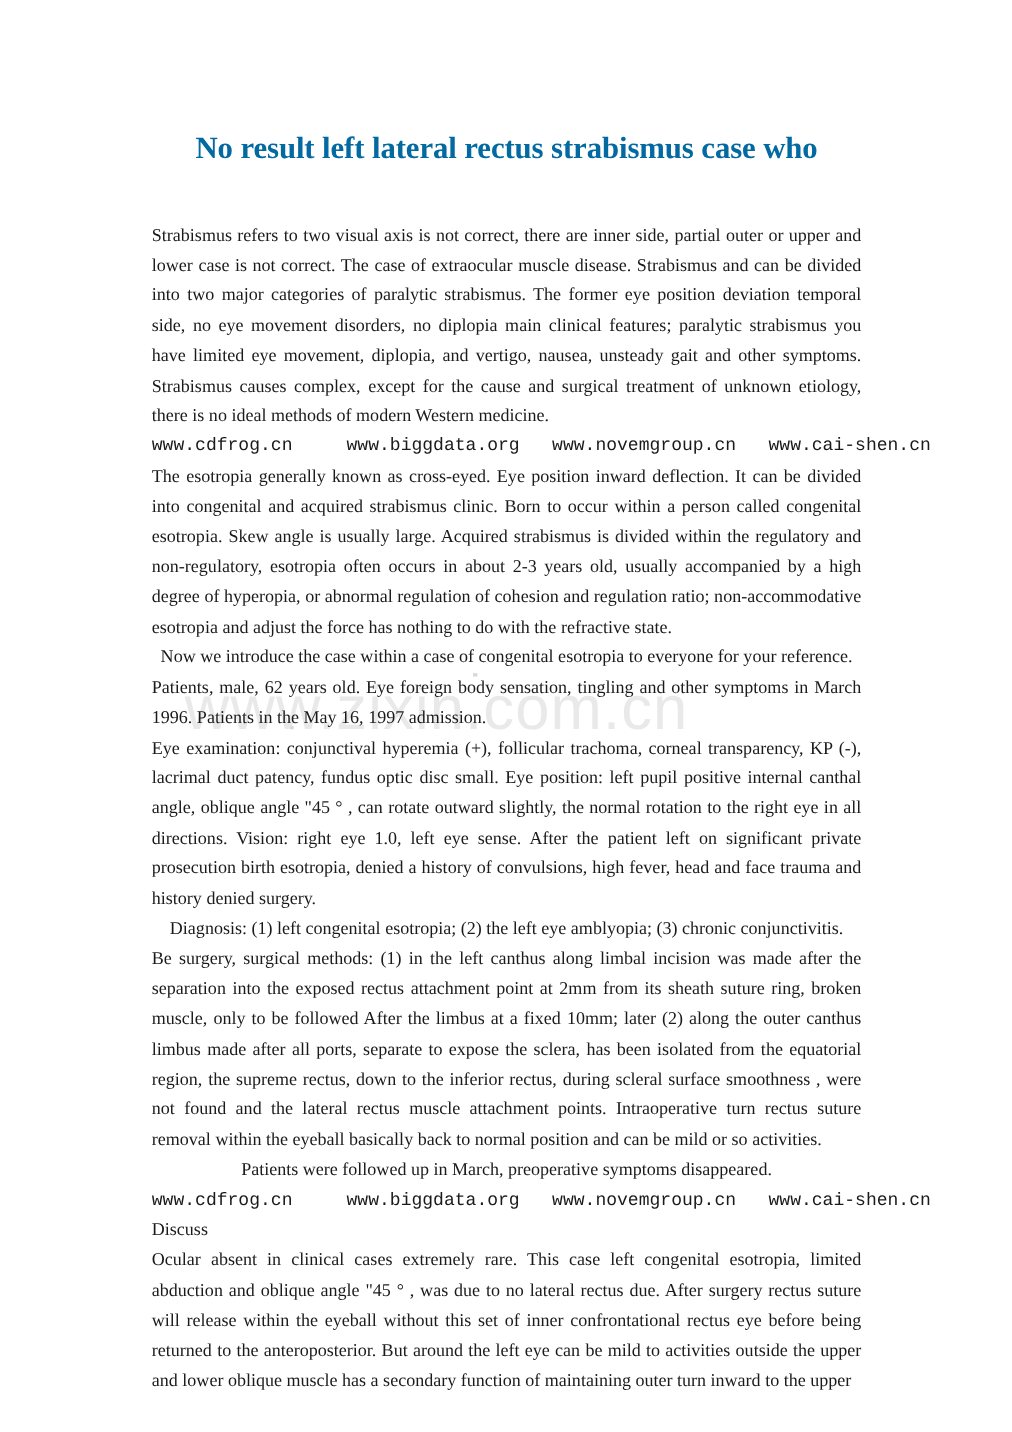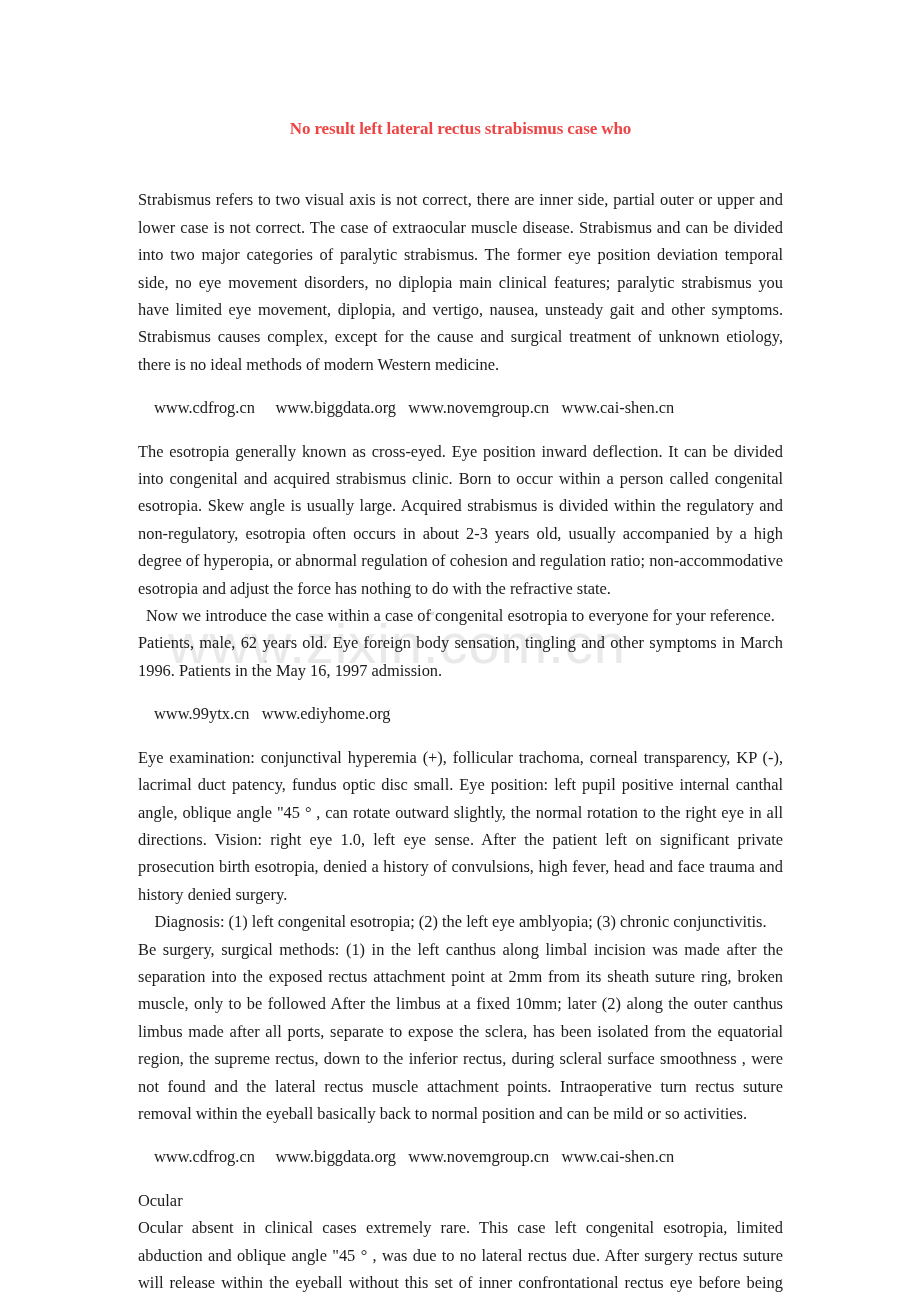--- a/index.html
+++ b/index.html
@@ -20,29 +20,29 @@
     overflow: hidden;
   }
   #content {
     position: absolute;
     left: 138px;
     top: 0;
     width: 645px;
     z-index: 2;
   }
   .doc-title {
-    font-size: 17px;
+    font-size: 28px;
     font-weight: bold;
     text-align: center;
     letter-spacing: -0.1px;
     margin: 0;
     padding-top: 119px;
     padding-bottom: 0;
     line-height: 1.2;
-    color: #ef4444;
+    color: #0369a1;
   }
   .body-block {
     margin-top: 47px;
     font-size: 16.4px;
     line-height: 27.4px;
   }
   p.para {
     margin: 0;
     text-align: justify;
     text-justify: inter-word;
@@ -52,25 +52,26 @@
   }
   p.para.last-left {
     text-align: center;
   }
   p.single {
     margin: 0;
     text-align: left;
     white-space: pre;
   }
   p.urls {
-    margin: 16px;
+    margin: 0;
     text-align: left;
     white-space: pre;
     position: relative;
     z-index: 3;
+    font-family: Liberation Mono, monospace;
   }
   
 
   
   #watermark {
     position: absolute;
     left: 168px;
     top: 616px;
     width: 580px;
     z-index: 1;
@@ -110,30 +111,30 @@
 
       <p class="urls">www.cdfrog.cn     www.biggdata.org   www.novemgroup.cn   www.cai-shen.cn</p>
 
       <p class="para">The esotropia generally known as cross-eyed. Eye position inward deflection. It can be divided into congenital and acquired strabismus clinic. Born to occur within a person called congenital esotropia. Skew angle is usually large. Acquired strabismus is divided within the regulatory and non-regulatory, esotropia often occurs in about 2-3 years old, usually accompanied by a high degree of hyperopia, or abnormal regulation of cohesion and regulation ratio; non-accommodative esotropia and adjust the force has nothing to do with the refractive state.</p>
 
       <p class="para last-left">Now we introduce the case within a case of congenital esotropia to everyone for your reference.</p>
 
       <p class="para">Patients, male, 62 years old. Eye foreign body sensation, tingling and other symptoms in March 1996. Patients in the May 16, 1997 admission.</p>
 
 
-      <p class="urls">www.99ytx.cn   www.ediyhome.org</p>
 
       <p class="para">Eye examination: conjunctival hyperemia (+), follicular trachoma, corneal transparency, KP (-), lacrimal duct patency, fundus optic disc small. Eye position: left pupil positive internal canthal angle, oblique angle "45  ° , can rotate outward slightly, the normal rotation to the right eye in all directions. Vision: right eye 1.0, left eye sense. After the patient left on significant private prosecution birth esotropia, denied a history of convulsions, high fever, head and face trauma and history denied surgery.</p>
 
       <p class="para last-left">Diagnosis: (1) left congenital esotropia; (2) the left eye amblyopia; (3) chronic conjunctivitis.</p>
 
       <p class="para">Be surgery, surgical methods: (1) in the left canthus along limbal incision was made after the separation into the exposed rectus attachment point at 2mm from its sheath suture ring, broken muscle, only to be followed After the limbus at a fixed 10mm; later (2) along the outer canthus limbus made after all ports, separate to expose the sclera, has been isolated from the equatorial region, the supreme rectus, down to the inferior rectus, during scleral surface smoothness , were not found and the lateral rectus muscle attachment points. Intraoperative turn rectus suture removal within the eyeball basically back to normal position and can be mild or so activities.</p>
 
+      <p class="para last-left">Patients were followed up in March, preoperative symptoms disappeared.</p>
 
       <p class="urls">www.cdfrog.cn     www.biggdata.org   www.novemgroup.cn   www.cai-shen.cn</p>
 
-      <p class="single">Ocular</p>
+      <p class="single">Discuss</p>
 
       <p class="para">Ocular absent in clinical cases extremely rare. This case left congenital esotropia, limited abduction and oblique angle "45  ° , was due to no lateral rectus due. After surgery rectus suture will release within the eyeball without this set of inner confrontational rectus eye before being returned to the anteroposterior. But around the left eye can be mild to activities outside the upper and lower oblique muscle has a secondary function of maintaining outer turn inward to the upper</p>
 
     </div>
   </div>
 </div>
 
 </body></html>

